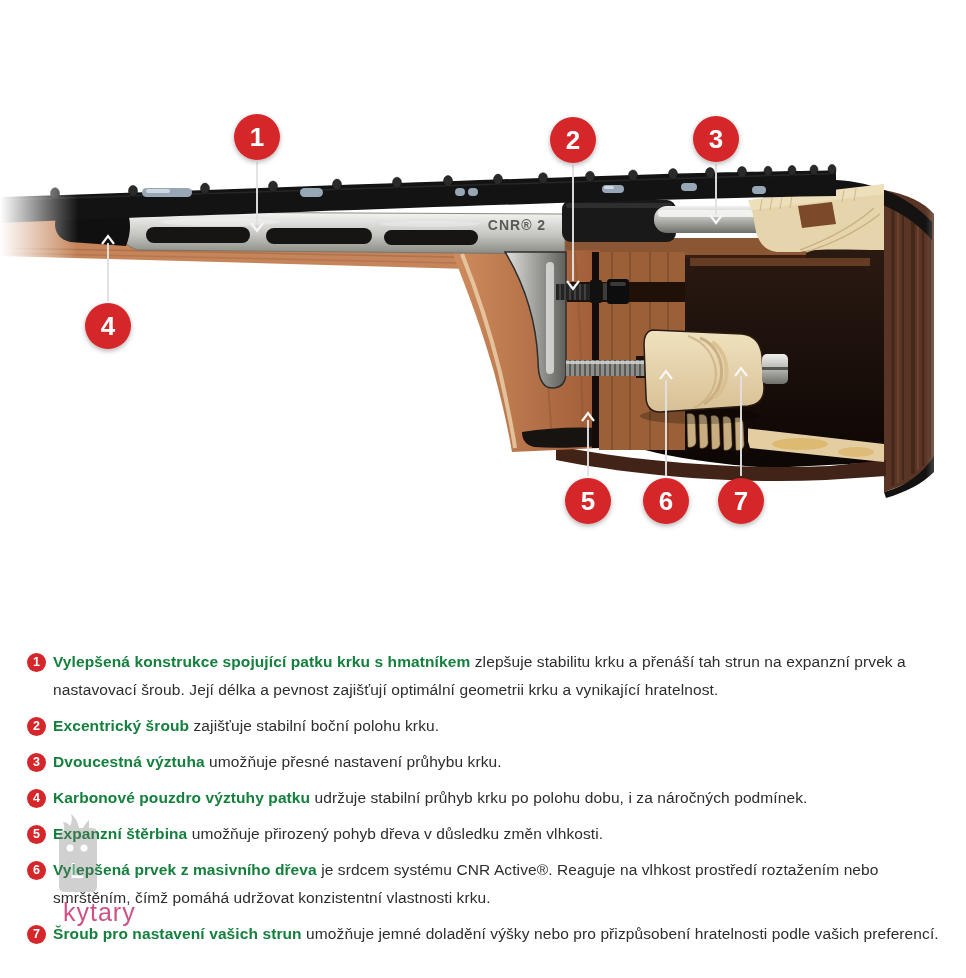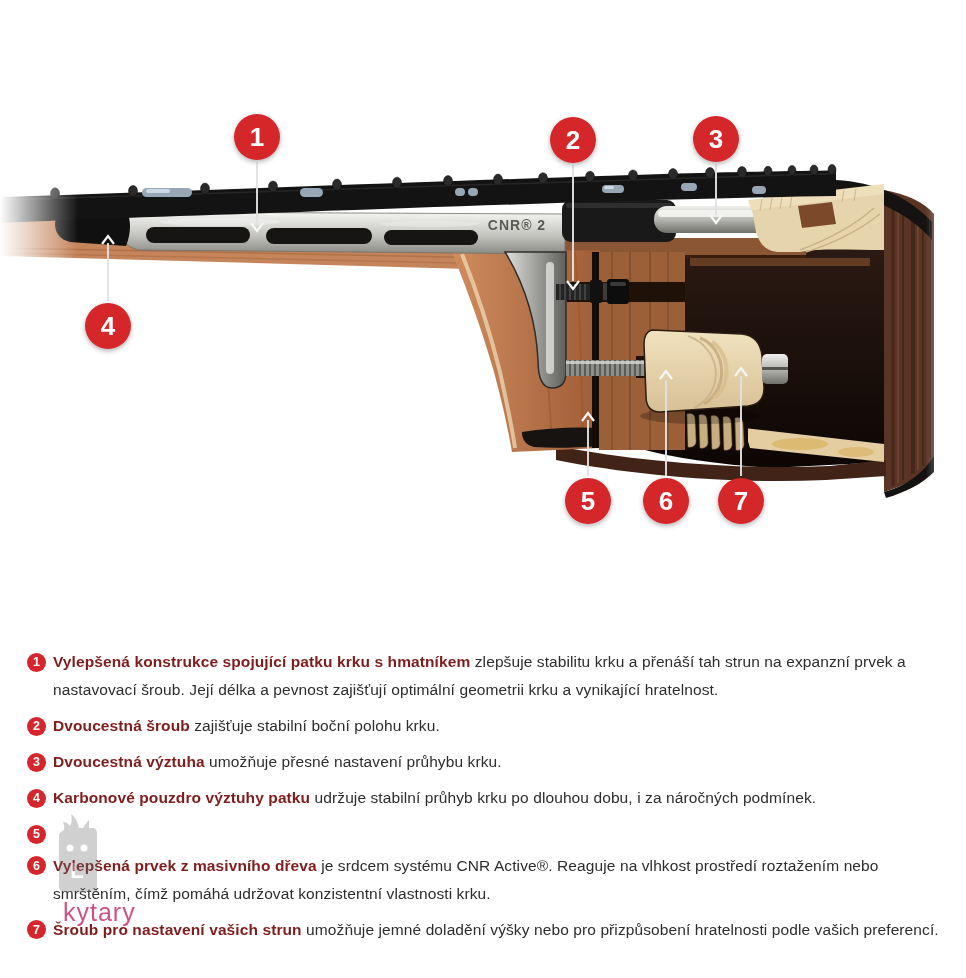--- a/index.html
+++ b/index.html
@@ -5,21 +5,21 @@
   html,body{margin:0;padding:0;background:#fff;}
   body{width:966px;height:978px;position:relative;overflow:hidden;
        font-family:"Liberation Sans", sans-serif;color:#2d2d2d;}
   .stage{position:absolute;left:0;top:0;width:966px;height:600px;}
   .legend{position:absolute;left:27px;top:648px;width:920px;z-index:1;}
   .legend-item{display:flex;gap:7px;margin-bottom:8px;line-height:28px;font-size:15.5px;}
   .legend-bullet{flex:none;width:19px;height:19px;border-radius:50%;background:#d5262b;
        color:#fff;font-size:12.5px;font-weight:bold;display:flex;align-items:center;
        justify-content:center;margin-top:4.5px;}
   .legend-text{letter-spacing:.1px;}
-  .legend-text b{font-weight:bold;color:#7f1d1d;}
+  .legend-text b{font-weight:bold;color:#15803d;}
   .watermark{position:absolute;left:53px;top:812px;width:130px;z-index:5;pointer-events:none;}
   .watermark .wm-word{font-size:25px;letter-spacing:1px;color:#be185d;opacity:.75;margin-top:-2px;margin-left:10px;}
   svg text.callout-num{font-family:"Liberation Sans",sans-serif;font-weight:bold;fill:#fff;}
   svg text.engrave{font-family:"Liberation Sans",sans-serif;font-weight:bold;fill:#454540;opacity:.85;letter-spacing:1px;}
 </style>
 </head>
 <body>
 
 <svg class="stage" viewBox="0 0 966 600">
   <defs>
@@ -290,32 +290,33 @@
   </g>
 </svg>
 
 <div class="legend">
   <div class="legend-item">
     <span class="legend-bullet">1</span>
     <span class="legend-text"><b>Vylepšená konstrukce spojující patku krku s hmatníkem</b> <span>zlepšuje stabilitu krku a přenáší tah strun na expanzní prvek a nastavovací šroub. Její délka a pevnost zajišťují optimální geometrii krku a vynikající hratelnost.</span></span>
   </div>
   <div class="legend-item">
     <span class="legend-bullet">2</span>
-    <span class="legend-text"><b>Dvoucestná šroub</b> <span>zajišťuje stabilní boční polohu krku.</span></span>
+    <span class="legend-text"><b>Excentrický šroub</b> <span>zajišťuje stabilní boční polohu krku.</span></span>
   </div>
   <div class="legend-item">
     <span class="legend-bullet">3</span>
     <span class="legend-text"><b>Dvoucestná výztuha</b> <span>umožňuje přesné nastavení průhybu krku.</span></span>
   </div>
   <div class="legend-item">
     <span class="legend-bullet">4</span>
-    <span class="legend-text"><b>Karbonové pouzdro výztuhy patku</b> <span>udržuje stabilní průhyb krku po dlouhou dobu, i za náročných podmínek.</span></span>
+    <span class="legend-text"><b>Karbonové pouzdro výztuhy patku</b> <span>udržuje stabilní průhyb krku po polohu dobu, i za náročných podmínek.</span></span>
   </div>
   <div class="legend-item">
     <span class="legend-bullet">5</span>
+    <span class="legend-text"><b>Expanzní štěrbina</b> <span>umožňuje přirozený pohyb dřeva v důsledku změn vlhkosti.</span></span>
   </div>
   <div class="legend-item">
     <span class="legend-bullet">6</span>
     <span class="legend-text"><b>Vylepšená prvek z masivního dřeva</b> <span>je srdcem systému CNR Active®. Reaguje na vlhkost prostředí roztažením nebo smrštěním, čímž pomáhá udržovat konzistentní vlastnosti krku.</span></span>
   </div>
   <div class="legend-item">
     <span class="legend-bullet">7</span>
     <span class="legend-text"><b>Šroub pro nastavení vašich strun</b> <span>umožňuje jemné doladění výšky nebo pro přizpůsobení hratelnosti podle vašich preferencí.</span></span>
   </div>
 </div>

